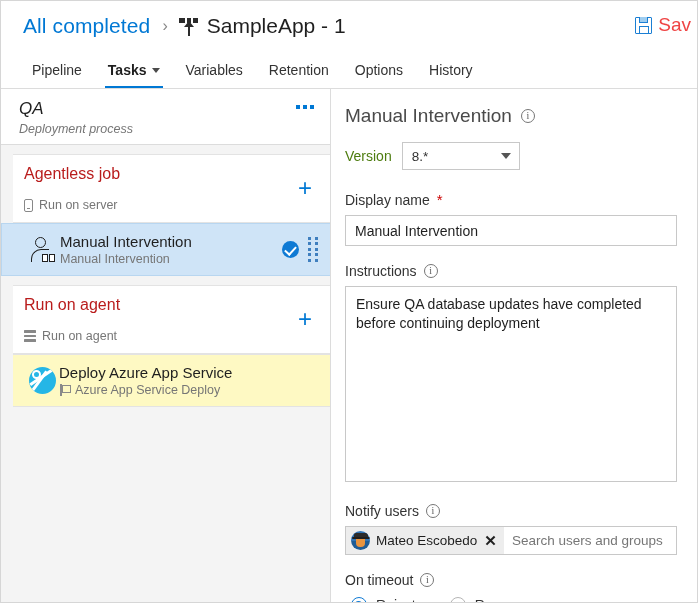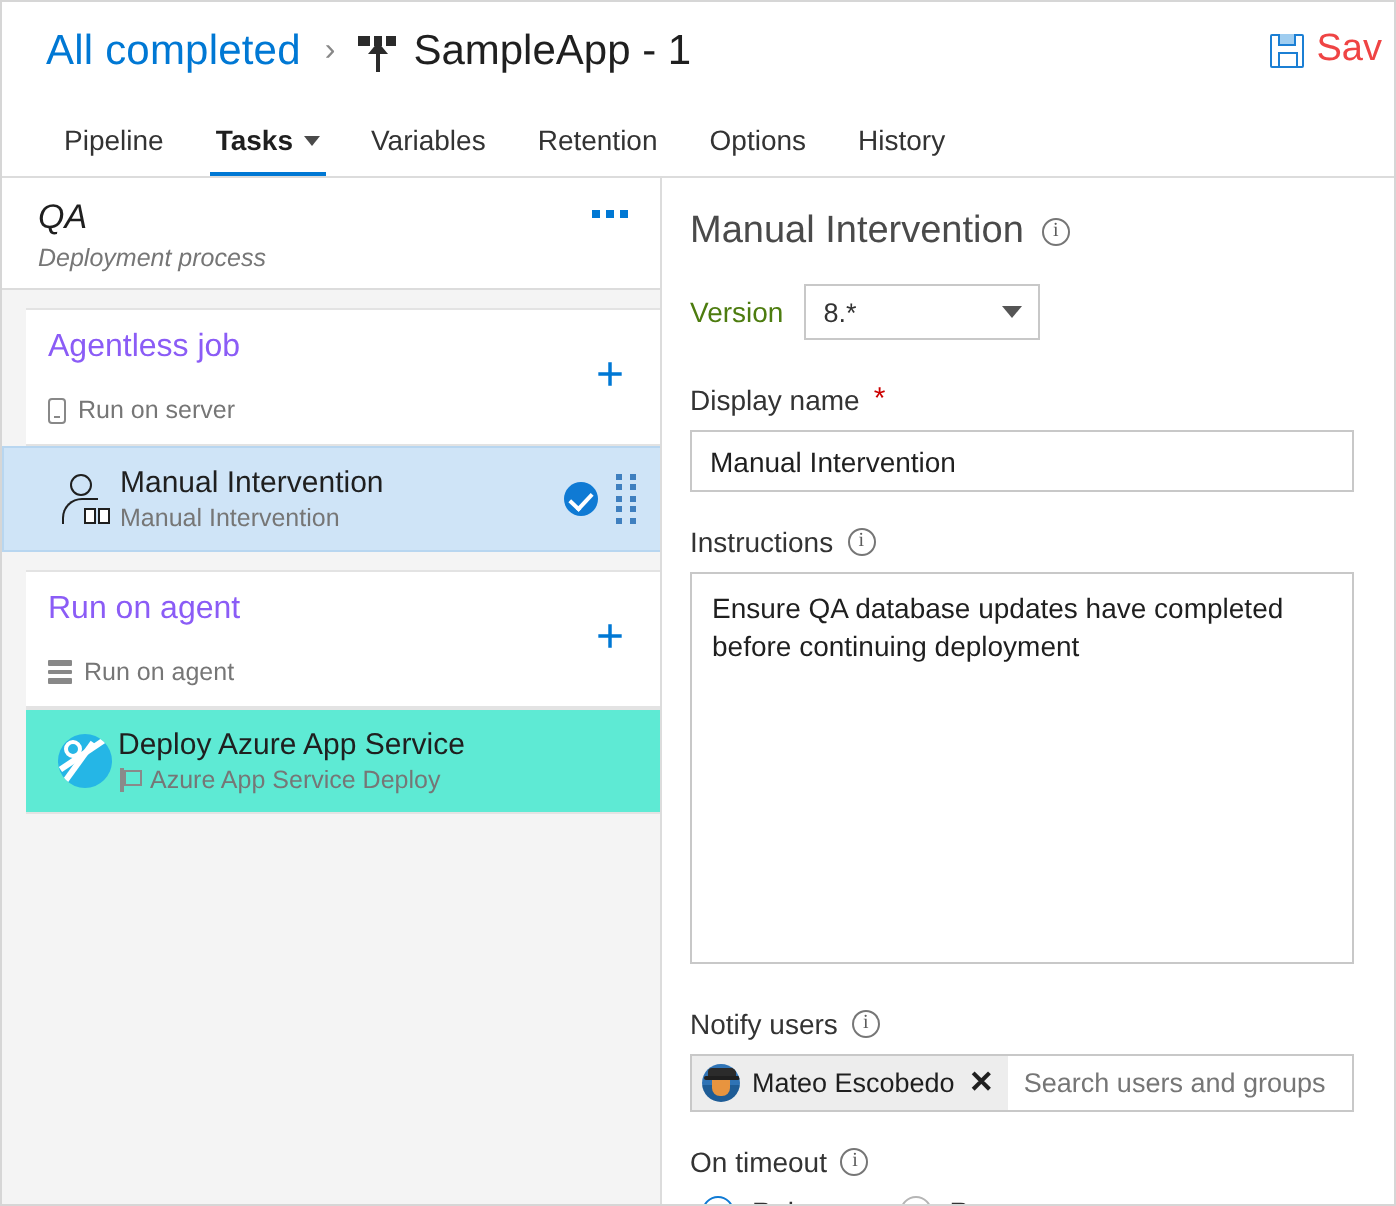--- a/index.html
+++ b/index.html
@@ -212,21 +212,21 @@
     margin: 0 0 0 12px;
     padding: 9px 14px 10px 11px;
     display: flex;
     align-items: center;
     justify-content: space-between;
     cursor: pointer;
   }
   .group-main { display: flex; flex-direction: column; }
   .group-title {
     font-size: 16px;
-    color: #8b5cf6;
+    color: #b91c1c;
     line-height: 20px;
   }
   .group-sub {
     font-size: 12.5px;
     color: #767676;
     display: flex;
     align-items: center;
     gap: 6px;
     margin-top: 14px;
   }
@@ -283,21 +283,21 @@
   .ic-flag::after {
     content: "";
     position: absolute;
     left: 2.6px; top: 0.5px;
     width: 7px; height: 6px;
     border: 1.3px solid #8a8a8a;
   }
 
   
   .task-row {
-    background: #5eead4;
+    background: #fef9c3;
     border: 1px solid #e3e3e3;
     border-left: none; border-right: none;
     margin-left: 12px;
     padding: 8px 6px 9px 12px;
     display: flex;
     align-items: center;
     cursor: pointer;
     position: relative;
   }
   .task-row.selected {

